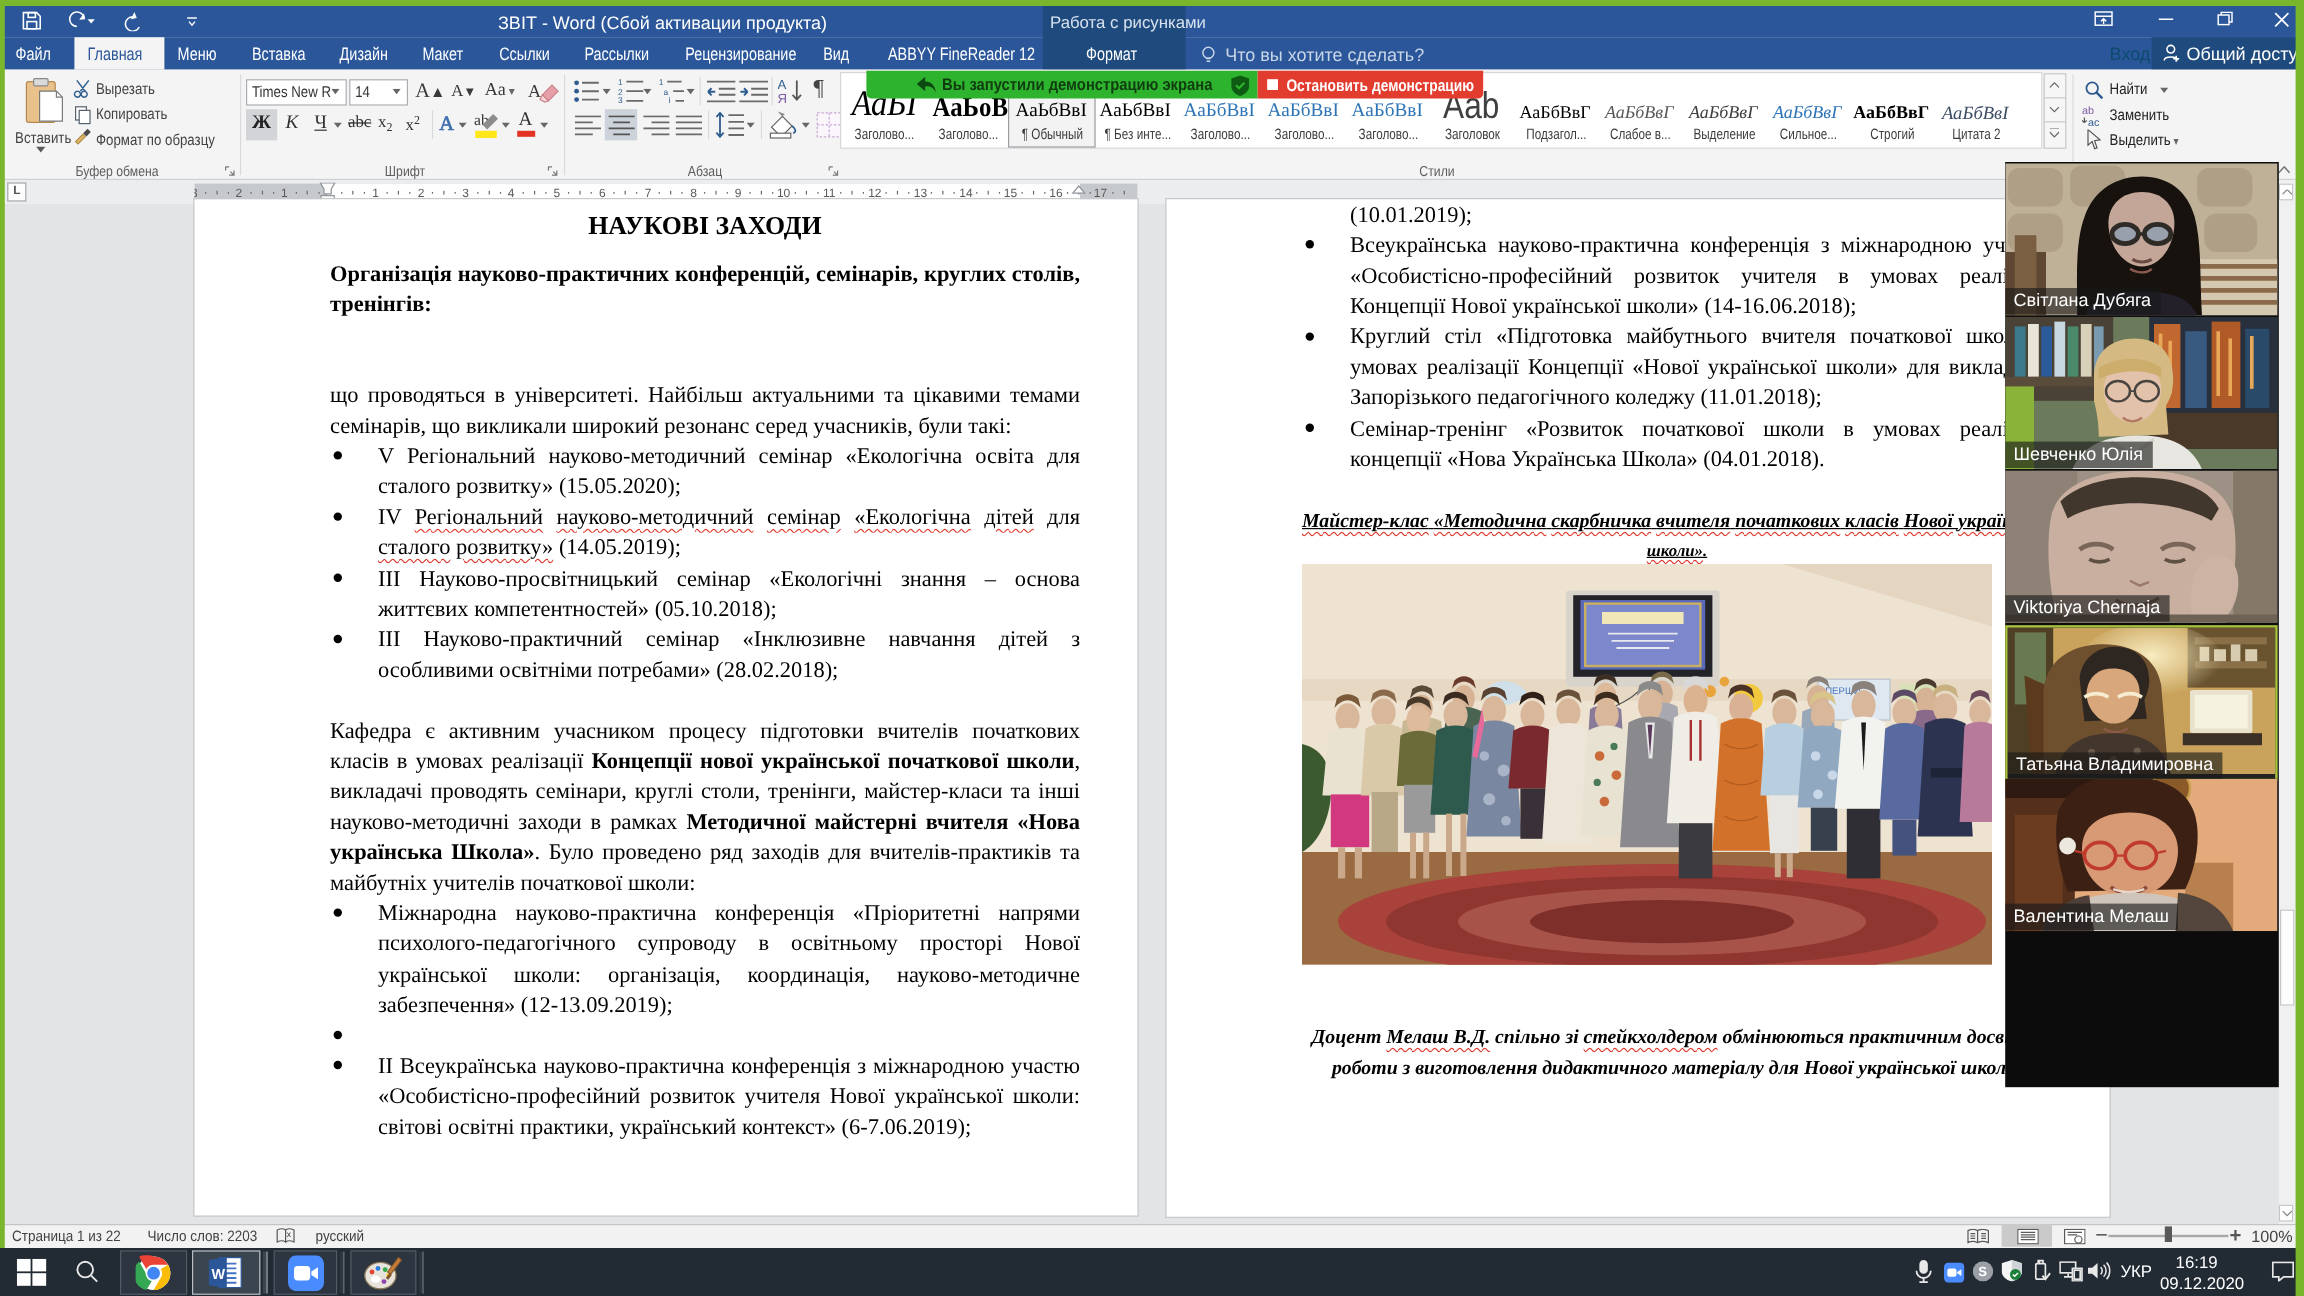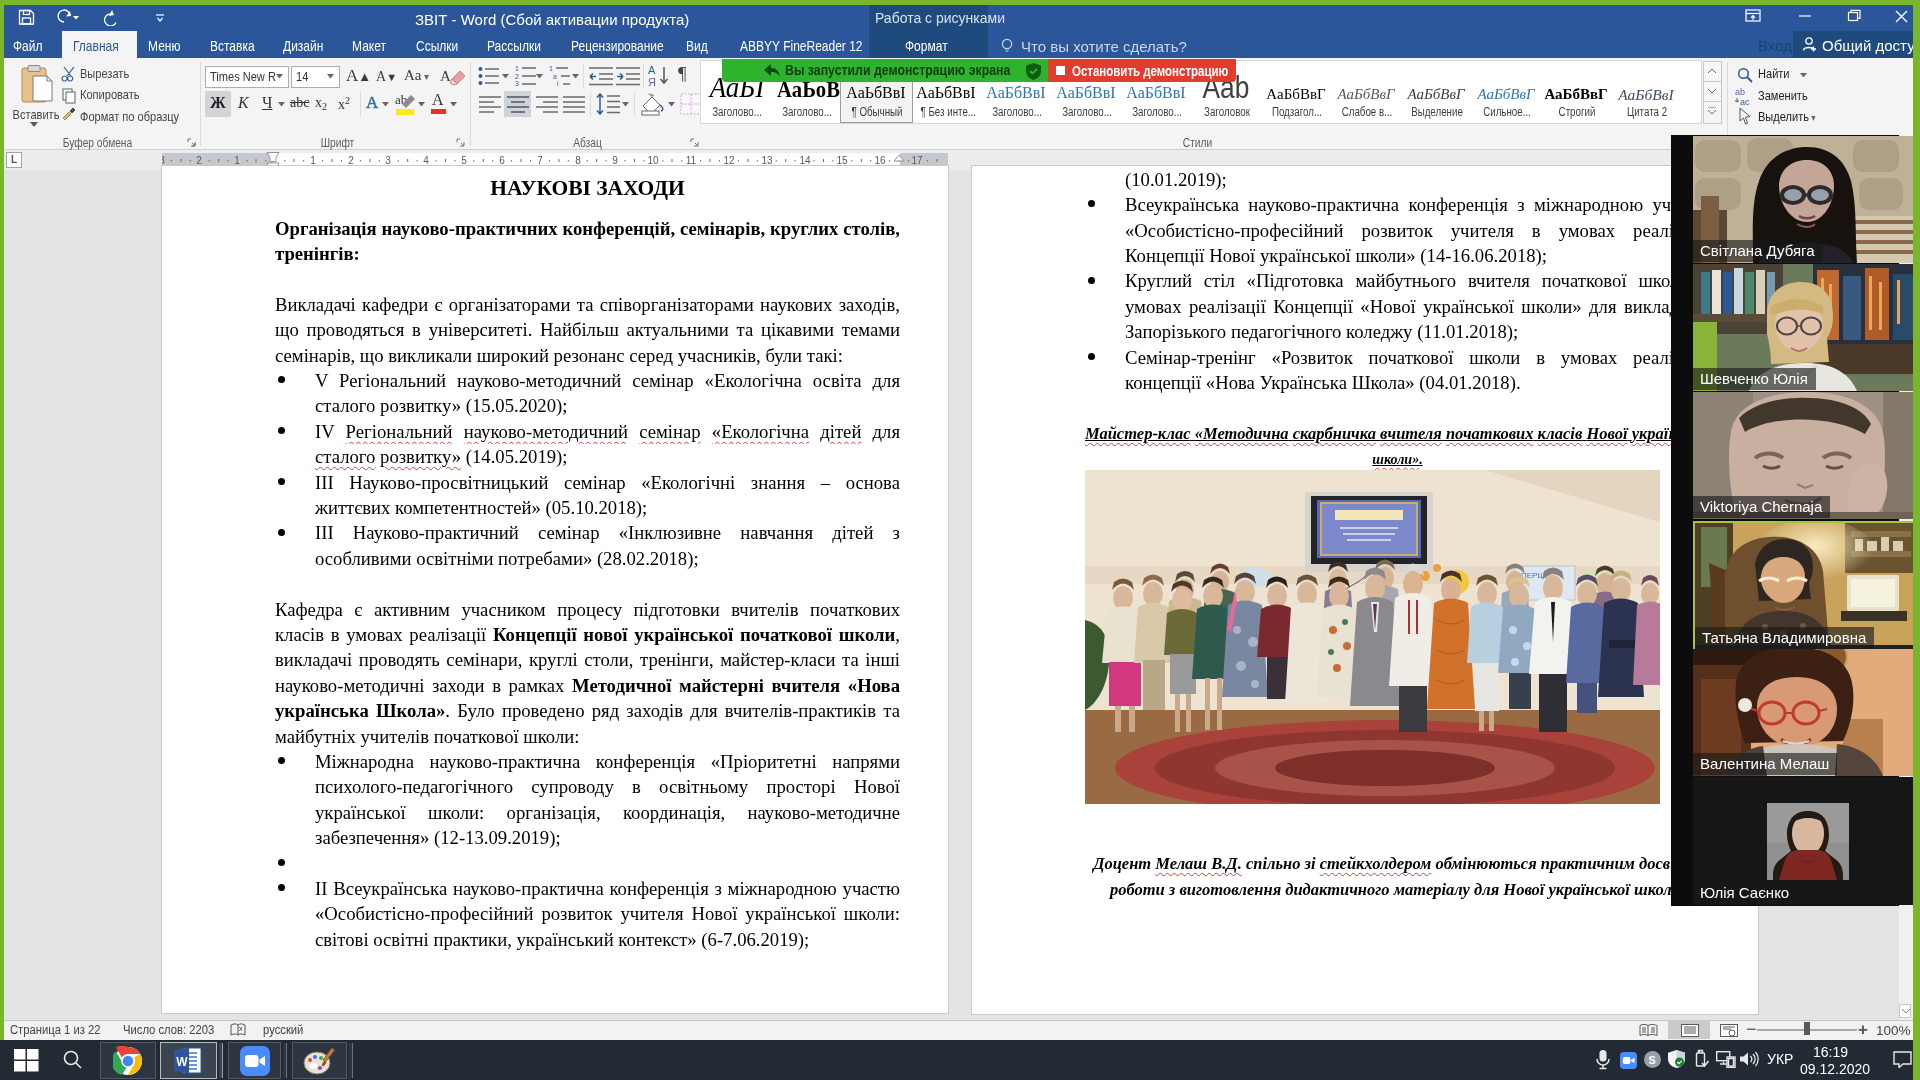--- a/index.html
+++ b/index.html
@@ -3,21 +3,21 @@
 <style>
   html,body{margin:0;padding:0;}
   #s{position:relative;width:1920px;height:1080px;overflow:hidden;background:#e2e4e6;font-family:"Liberation Sans",sans-serif;}
   .ab{position:absolute;}
   .tx{position:absolute;white-space:nowrap;}
   
   .dt{position:absolute;font-family:"Liberation Serif",serif;font-size:18.7px;line-height:24px;color:#000;white-space:nowrap;}
   .dj{white-space:normal;text-align:justify;text-align-last:justify;width:625px;height:24px;overflow:hidden;}
   .sp{text-decoration-line:underline;text-decoration-style:wavy;text-decoration-color:#e03c31;text-decoration-thickness:1px;text-underline-offset:3px;}
   .vname{position:absolute;left:0;bottom:1px;background:rgba(24,24,24,.62);color:#fff;font-size:15px;line-height:21px;padding:0 8px 1px 7px;font-family:"Liberation Sans",sans-serif;}
-  .tile{position:absolute;left:1671px;width:227px;height:127px;overflow:hidden;background:#222;margin-left:22px;}
+  .tile{position:absolute;left:1671px;width:227px;height:127px;overflow:hidden;background:#222;}
   .tab{position:absolute;top:36px;color:#fff;font-size:15px;line-height:20px;transform:scaleX(.8);transform-origin:0 50%;}
   .rl{position:absolute;font-size:13px;color:#444;white-space:nowrap;transform:scaleX(.85);transform-origin:0 50%;}
   .gl{position:absolute;font-size:12px;color:#5d5d5d;white-space:nowrap;transform:scaleX(.85);transform-origin:50% 50%;}
   .stl{position:absolute;font-size:12.5px;color:#3c3c3c;white-space:nowrap;transform:scaleX(.78);transform-origin:50% 50%;text-align:center;}
   .sts{position:absolute;font-family:"Liberation Serif",serif;white-space:nowrap;transform-origin:50% 100%;text-align:center;}
   svg{display:block;}
 </style></head>
 <body>
 <div id="s">
 
@@ -417,21 +417,20 @@
     <path d="M732,9 l5,-6 5,6 z"></path>
   </g>
 </svg>
 
 <div class="ab" style="left:162px;top:166px;width:786px;height:847px;background:#fff;outline:1px solid #c9cacc"></div>
 <div class="ab" style="left:972px;top:166px;width:786px;height:848px;background:#fff;outline:1px solid #c9cacc"></div>
 
 <div class="dt" style="left:275px;top:175.7px;width:625px;text-align:center;font-size:21.5px;font-weight:bold">НАУКОВІ ЗАХОДИ</div>
 <div class="dt dj" style="left:275px;top:216.5px;font-weight:bold">Організація науково-практичних конференцій, семінарів, круглих столів,</div>
 <div class="dt" style="left:275px;top:241.9px;font-weight:bold">тренінгів:</div>
-<div class="dt dj" style="left:275px;top:292.7px">Викладачі кафедри є організаторами та співорганізаторами наукових заходів,</div>
 <div class="dt dj" style="left:275px;top:318.1px">що проводяться в університеті. Найбільш актуальними та цікавими темами</div>
 <div class="dt" style="left:275px;top:343.5px">семінарів, що викликали широкий резонанс серед учасників, були такі:</div>
 <div class="ab" style="left:278px;top:376.2px;width:7px;height:7px;border-radius:50%;background:#000"></div>
 <div class="dt dj" style="left:315px;top:368.9px;width:585px">V Регіональний науково-методичний семінар «Екологічна освіта для</div>
 <div class="dt" style="left:315px;top:394.3px">сталого розвитку» (15.05.2020);</div>
 <div class="ab" style="left:278px;top:427.0px;width:7px;height:7px;border-radius:50%;background:#000"></div>
 <div class="dt dj" style="left:315px;top:419.7px;width:585px">IV <span class="sp">Регіональний</span> <span class="sp">науково-методичний</span> <span class="sp">семінар</span> <span class="sp">«Екологічна</span> <span class="sp">дітей</span> для</div>
 <div class="dt" style="left:315px;top:445.1px"><span class="sp">сталого</span> <span class="sp">розвитку»</span> (14.05.2019);</div>
 <div class="ab" style="left:278px;top:477.8px;width:7px;height:7px;border-radius:50%;background:#000"></div>
 <div class="dt dj" style="left:315px;top:470.5px;width:585px">ІІІ Науково-просвітницький семінар «Екологічні знання – основа</div>
@@ -973,30 +972,17 @@
  <path d="M88,90 c8,7 22,7 30,0" stroke="#8a4838" stroke-width="3" fill="none"></path>
  <path d="M90,92 c8,3 18,3 26,0" stroke="#e8d8c8" stroke-width="2" fill="none"></path>
  <circle cx="52" cy="56" r="7" fill="#ece8e0"></circle>
  <path d="M30,127 c10,-22 38,-32 76,-32 c38,0 64,12 76,32 z" fill="#cfc4ba"></path>
  <path d="M30,127 c8,-18 24,-28 40,-30 l4,30 z" fill="#4e4038"></path>
  <path d="M190,127 c-8,-20 -26,-30 -46,-32 l-2,32 z" fill="#54463c"></path>
 </svg>
 <div class="vname">Валентина Мелаш</div>
     </div>
 
-<div class="tile" style="top:777px;height:128px">
-<svg width="227" height="128" viewBox="0 0 227 128">
- <rect width="227" height="128" fill="#161616"></rect>
- <rect x="74" y="26" width="82" height="77" fill="#909090"></rect>
- <rect x="74" y="26" width="82" height="40" fill="#9a9a9a"></rect>
- <path d="M94,58 c0,-16 8,-24 21,-24 c13,0 21,8 21,24 c0,6 -2,12 -4,16 l10,8 c6,4 8,10 8,16 l0,5 -70,0 l0,-5 c0,-6 2,-12 8,-16 l10,-8 c-2,-4 -4,-10 -4,-16 z" fill="#241a12"></path>
- <path d="M99,56 c0,-12 7,-18 16,-18 c9,0 16,6 16,18 c0,12 -7,22 -16,22 c-9,0 -16,-10 -16,-22 z" fill="#d7b79e"></path>
- <path d="M98,46 q17,-10 34,0 l0,-4 q-17,-10 -34,0 z" fill="#241a12"></path>
- <path d="M86,103 l6,-20 c2,-6 8,-10 14,-10 l18,0 c6,0 12,4 14,10 l6,20 z" fill="#7e2622"></path>
- <path d="M108,82 c2,4 12,4 14,0" stroke="#6a1e1a" fill="none"></path>
-</svg>
-<div class="vname">Юлія Саєнко</div>
-    </div>
 
 <div class="ab" style="left:0;top:0;width:1920px;height:5px;background:#7ab62c"></div>
 <div class="ab" style="left:0;top:0;width:4px;height:1040px;background:#7ab62c"></div>
 <div class="ab" style="left:1913px;top:0;width:7px;height:1080px;background:#7ab62c"></div>
 
 </div>
 </body></html>

